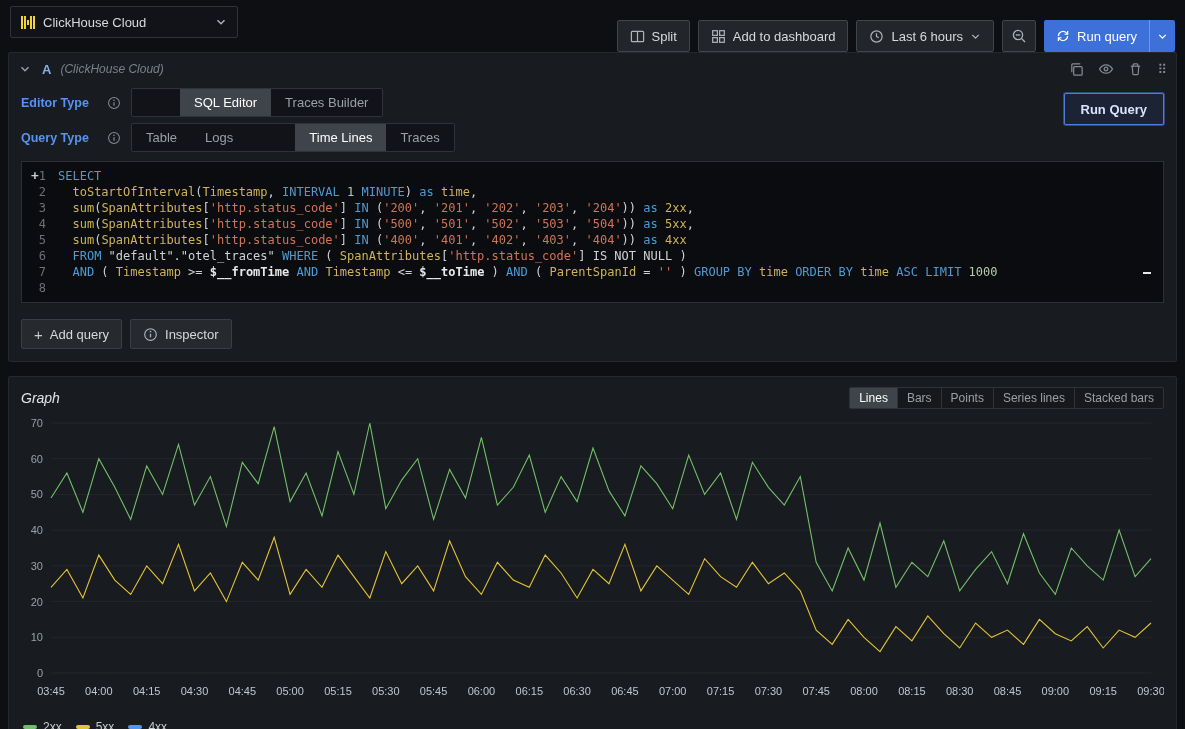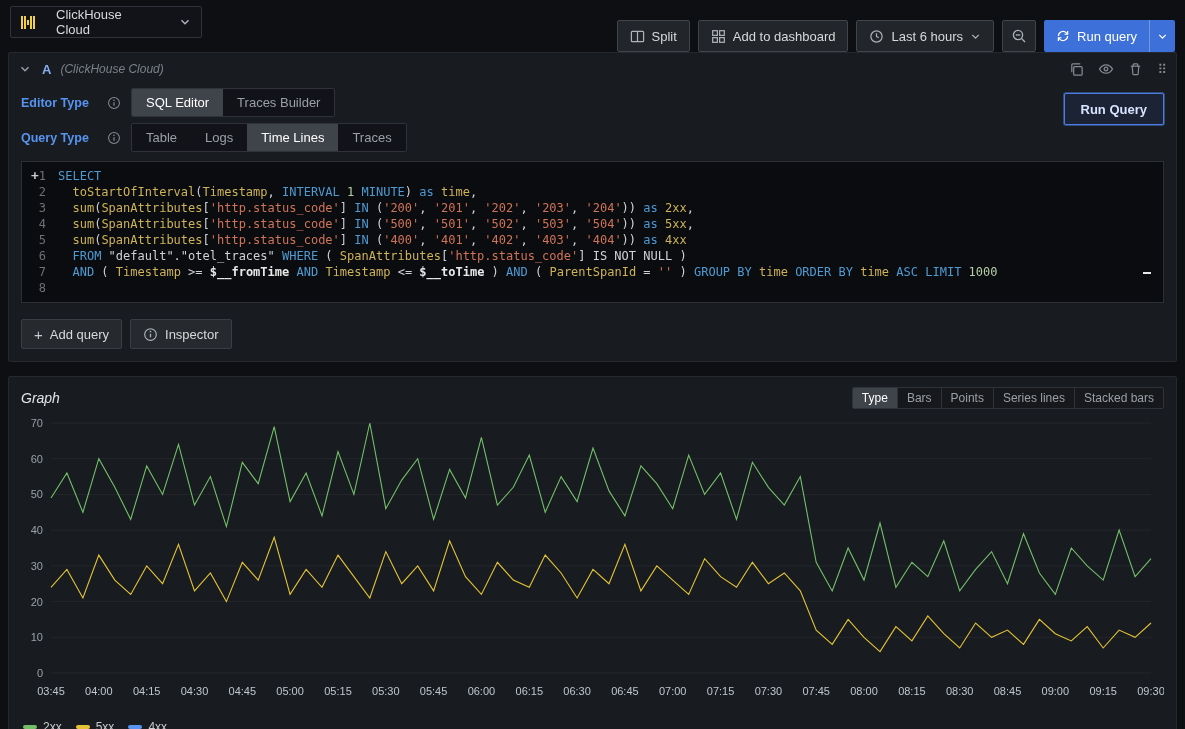--- a/index.html
+++ b/index.html
@@ -2,21 +2,21 @@
 <html><head>
 <meta charset="utf-8">
 <style>
   * { margin:0; padding:0; box-sizing:border-box; }
   html,body { width:1185px; height:729px; background:#0d0f13; font-family:"Liberation Sans",sans-serif; color:#d8d9da; overflow:hidden; }
   svg { display:block; }
   button { font-family:"Liberation Sans",sans-serif; cursor:pointer; }
 
   
   .topbar { height:44px; display:flex; align-items:center; justify-content:space-between; padding:0 10px; background:#0d0f13; }
-  .ds-picker { display:flex; align-items:center; gap:21px; border:1px solid #2f3339; background:#111318; height:32px; padding:0 10px; border-radius:2px; width:192px; color:#d8d9da; font-size:13px; }
+  .ds-picker { display:flex; align-items:center; gap:8px; border:1px solid #2f3339; background:#111318; height:32px; padding:0 10px; border-radius:2px; width:228px; color:#d8d9da; font-size:13px; }
   .ds-picker .label { flex:1; font-weight:500; }
   .ch-logo { display:flex; align-items:flex-end; gap:1px; height:13px; }
   .ch-logo i { display:block; width:2px; height:13px; background:#f1d13f; }
   .ch-logo i.short { height:5px; margin-bottom:4px; }
   .topbar-right { display:flex; align-items:center; gap:8px;margin-top:28px; }
   .tbtn { display:flex; align-items:center; gap:7px; height:32px; padding:0 12px; background:#22252a; border:1px solid #40444b; border-radius:2px; color:#d8d9da; font-size:13px; font-weight:500; }
   .tbtn.icon-only { padding:0 8px; }
   .icon-grey { color:#aeb4ba; }
   .run-split { display:flex; align-items:stretch; height:32px; border-radius:2px; overflow:hidden; background:#3d71d9; color:#fff; }
   .run-main { display:flex; align-items:center; gap:7px; padding:0 12px; font-size:13px; font-weight:500; }
@@ -28,21 +28,21 @@
   .ref-id { color:#84aff1; font-weight:600; margin-left:2px; }
   .ds-hint { color:#7b8087; font-style:italic; font-size:12px; }
   .qp-header-icons { margin-left:auto; display:flex; align-items:center; gap:14px; color:#868b91; }
   .drag-glyph { font-size:13px; line-height:1; letter-spacing:-1px; }
 
   .form-row { display:flex; align-items:center; padding:3px 12px; }
   .form-label { width:84px; color:#5794f2; font-size:12.5px; font-weight:600; }
   .info-ic { color:#868b91; margin:0 10px 0 2px; display:flex; }
   .seg { display:flex; border:1px solid #2f3339; background:#111318; border-radius:2px; overflow:hidden; }
   .seg-btn { padding:6px 14px; font-size:13px; color:#9aa0a6; background:transparent; border:none; }
-  .seg-btn.active { background:#3f434a; color:#fff; }
+  .seg-btn.active { background:#3f434a; color:#fff;margin-left:48px; }
   .run-query-outline { position:absolute; top:40px; right:12px; height:32px; padding:0 16px; background:#1b2334; border:1px solid #4c7ce0; box-shadow:0 0 0 1px rgba(76,124,224,.5); border-radius:2px; color:#d7e3ff; font-size:13px; font-weight:600; }
 
   
   .code-editor { margin:6px 12px 10px; background:#0b0c0f; border:1px solid #2c2f34; position:relative; padding:6px 0; height:142px; font-family:"DejaVu Sans Mono",monospace; font-size:12px; line-height:16px; }
   .code-line { display:flex; white-space:pre; }
   .line-num { width:36px; text-align:right; padding-right:12px; color:#6c7178; flex:none; }
   .gutter-plus { position:absolute; left:9px; top:6px; color:#c7ccd1; font-weight:bold; font-size:13px; }
   .editor-cursor { position:absolute; right:12px; bottom:28px; width:8px; height:2px; background:#e8e8e8; }
   .tk-k { color:#4e9bd4; } .tk-i { color:#ceb359; } .tk-s { color:#ce7458; }
   .tk-n { color:#b5cea8; } .tk-p { color:#cfd2d6; } .tk-v { color:#e8e8e8; font-weight:600; }
@@ -232,21 +232,21 @@
         </svg>
       <span>Inspector</span>
     </button>
   </div>
 </div>
 
 <div class="graph-panel">
   <div class="graph-header">
     <span class="graph-title">Graph</span>
     <div class="mode-group">
-      <button class="mode-btn active">Type</button>
+      <button class="mode-btn active">Lines</button>
       <button class="mode-btn">Bars</button>
       <button class="mode-btn">Points</button>
       <button class="mode-btn">Series lines</button>
       <button class="mode-btn">Stacked bars</button>
     </div>
   </div>
   <svg class="chart-svg" id="timeseries-chart" width="1143" height="305" viewBox="0 0 1143 305">
       <line class="grid" x1="30" y1="262.0" x2="1130" y2="262.0"></line>
       <text class="ytick" x="22" y="266" text-anchor="end">0</text>
       <line class="grid" x1="30" y1="226.3" x2="1130" y2="226.3"></line>

